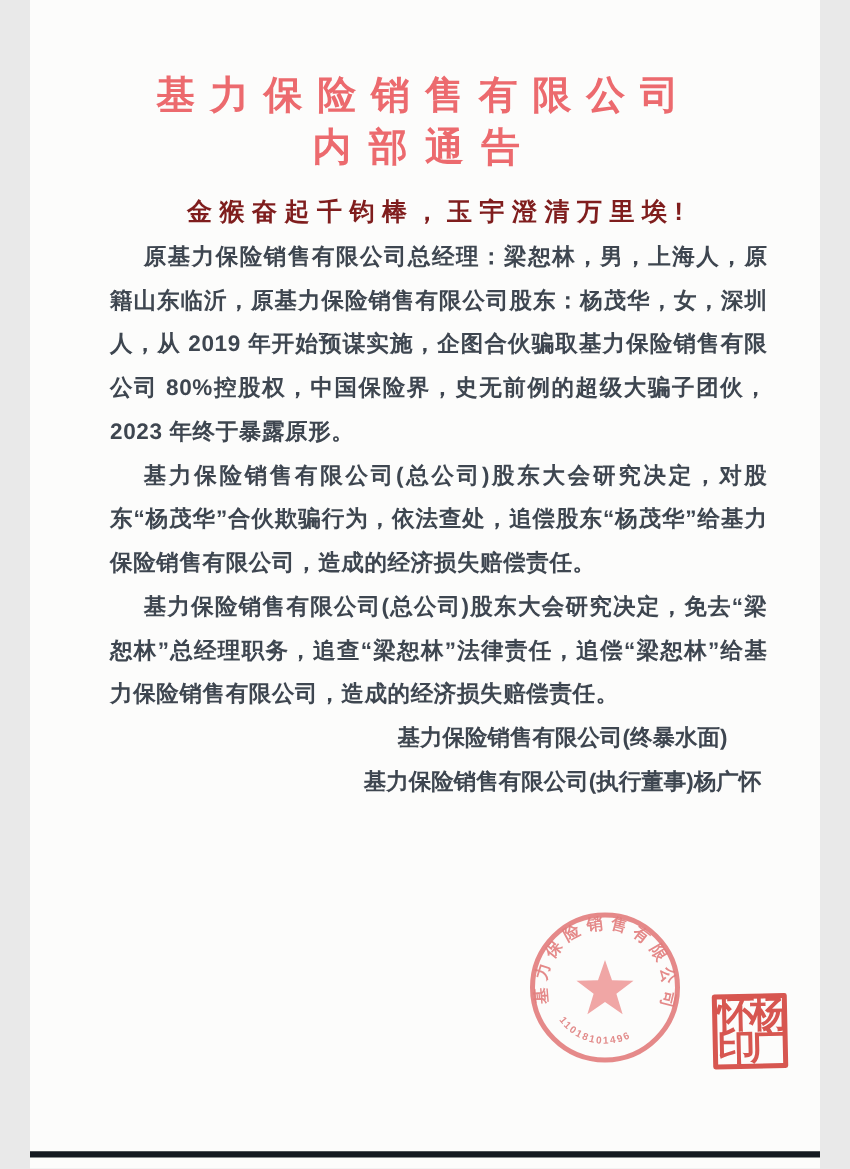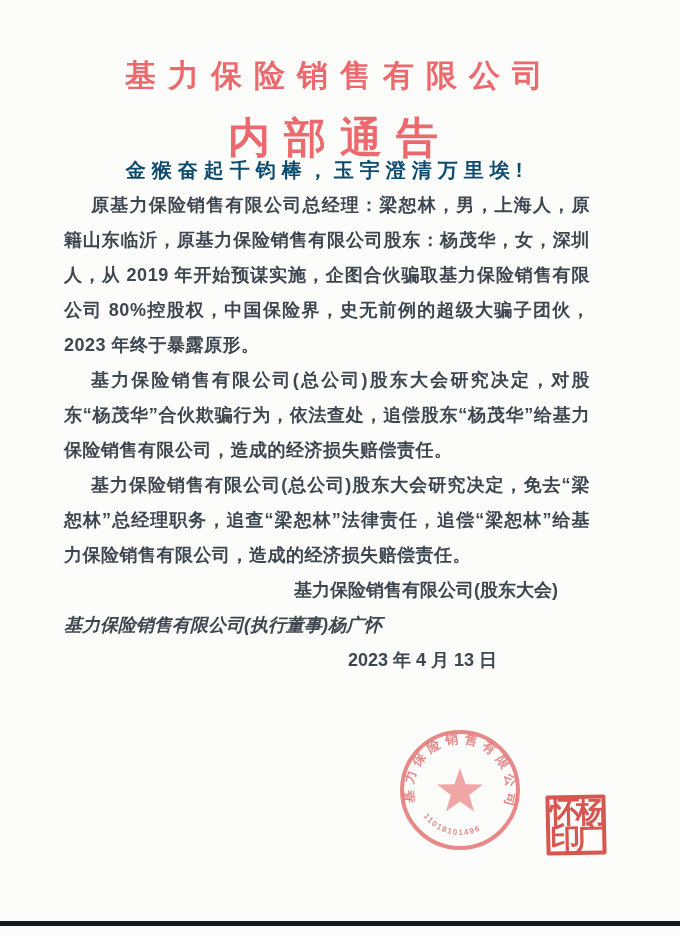--- a/index.html
+++ b/index.html
@@ -1,45 +1,45 @@
 <!DOCTYPE html>
 <html><head>
 <meta charset="utf-8">
 <style>
   html,body { margin:0; padding:0; background:#e9e9e9; }
   .page {
-    position:relative; width:680px; height:935px; margin:0 auto;
+    position:relative; width:632px; height:935px; margin:0 auto;
     background:#fcfcfb; overflow:hidden;
     font-family:"Liberation Sans", sans-serif;
     -webkit-font-smoothing:antialiased;
   }
   
   .title-red {
     position:absolute; left:0; right:0; text-align:center;
     color:#ec6a6e; font-weight:bold; white-space:nowrap;
   }
   .title-1 { top:55px; font-size:31px; letter-spacing:12px; }
-  .title-2 { top:110px; font-size:42px; letter-spacing:14px; }
+  .title-2 { top:97px; font-size:31px; letter-spacing:14px; }
 
   
   .content {
     position:absolute; top:153px; left:64px; width:526px;
     color:#3e4650; font-size:18px; line-height:35px;
   }
   .slogan {
     font-weight:bold; text-align:center; letter-spacing:6px;
-    font-size:20px; color:#0c4a6e; white-space:nowrap;
+    font-size:20px; color:#7f1d1d; white-space:nowrap;
   }
   p.para {
     margin:0; text-align:justify; text-indent:1.5em;
     font-weight:700; letter-spacing:0.5px;
   }
   .closing-notice { font-weight:600; margin-left:346px; letter-spacing:1px; }
   .issuer-1 { font-weight:600; text-align:right; padding-right:32px; }
-  .issuer-2 { font-weight:600; text-align:left; padding-right:5px;font-style:italic; }
+  .issuer-2 { font-weight:600; text-align:right; padding-right:5px; }
   .date-line { font-weight:600; text-align:right; padding-right:93px; }
 
   
   .round-seal {
     position:absolute; left:396px; top:726px; width:128px; height:128px;
     mix-blend-mode:multiply; opacity:.85;
   }
   
   .square-seal {
     position:absolute; left:546px; top:795px; width:52px; height:52px;
@@ -63,23 +63,22 @@
 <div class="page">
 
   <div class="title-red title-1">基力保险销售有限公司</div>
   <div class="title-red title-2">内部通告</div>
 
   <div class="content">
     <div class="slogan">金猴奋起千钧棒，玉宇澄清万里埃!</div>
     <p class="para">原基力保险销售有限公司总经理：梁恕林，男，上海人，原籍山东临沂，原基力保险销售有限公司股东：杨茂华，女，深圳人，从 2019 年开始预谋实施，企图合伙骗取基力保险销售有限公司 80%控股权，中国保险界，史无前例的超级大骗子团伙，2023 年终于暴露原形。</p>
     <p class="para">基力保险销售有限公司(总公司)股东大会研究决定，对股东“杨茂华”合伙欺骗行为，依法查处，追偿股东“杨茂华”给基力保险销售有限公司，造成的经济损失赔偿责任。</p>
     <p class="para">基力保险销售有限公司(总公司)股东大会研究决定，免去“梁恕林”总经理职务，追查“梁恕林”法律责任，追偿“梁恕林”给基力保险销售有限公司，造成的经济损失赔偿责任。</p>
-    <div class="issuer-1">基力保险销售有限公司(股东大会)</div>
+    <div class="issuer-1">基力保险销售有限公司(终暴水面)</div>
     <div class="issuer-2">基力保险销售有限公司(执行董事)杨广怀</div>
-    <div class="date-line">2023 年 4 月 13 日</div>
   </div>
 
   <div class="round-seal">
     <svg width="128" height="128" viewBox="0 0 128 128">
       <defs>
         <path id="arcTop" d="M 19.8 80.1 A 47 47 0 1 1 108.2 80.1" fill="none"></path>
         <path id="arcBot" d="M 23.2 83 A 45 45 0 0 0 104.8 83" fill="none"></path>
       </defs>
       <circle cx="64" cy="64" r="58" fill="none" stroke="#de5e5e" stroke-width="4" opacity="0.85"></circle>
       <polygon points="64,42 69.6,58.2 86.8,58.6 73.1,69 78.1,85.4 64,75.6 49.9,85.4 54.9,69 41.2,58.6 58.4,58.2" fill="#ee8d8d" opacity="0.9"></polygon>

